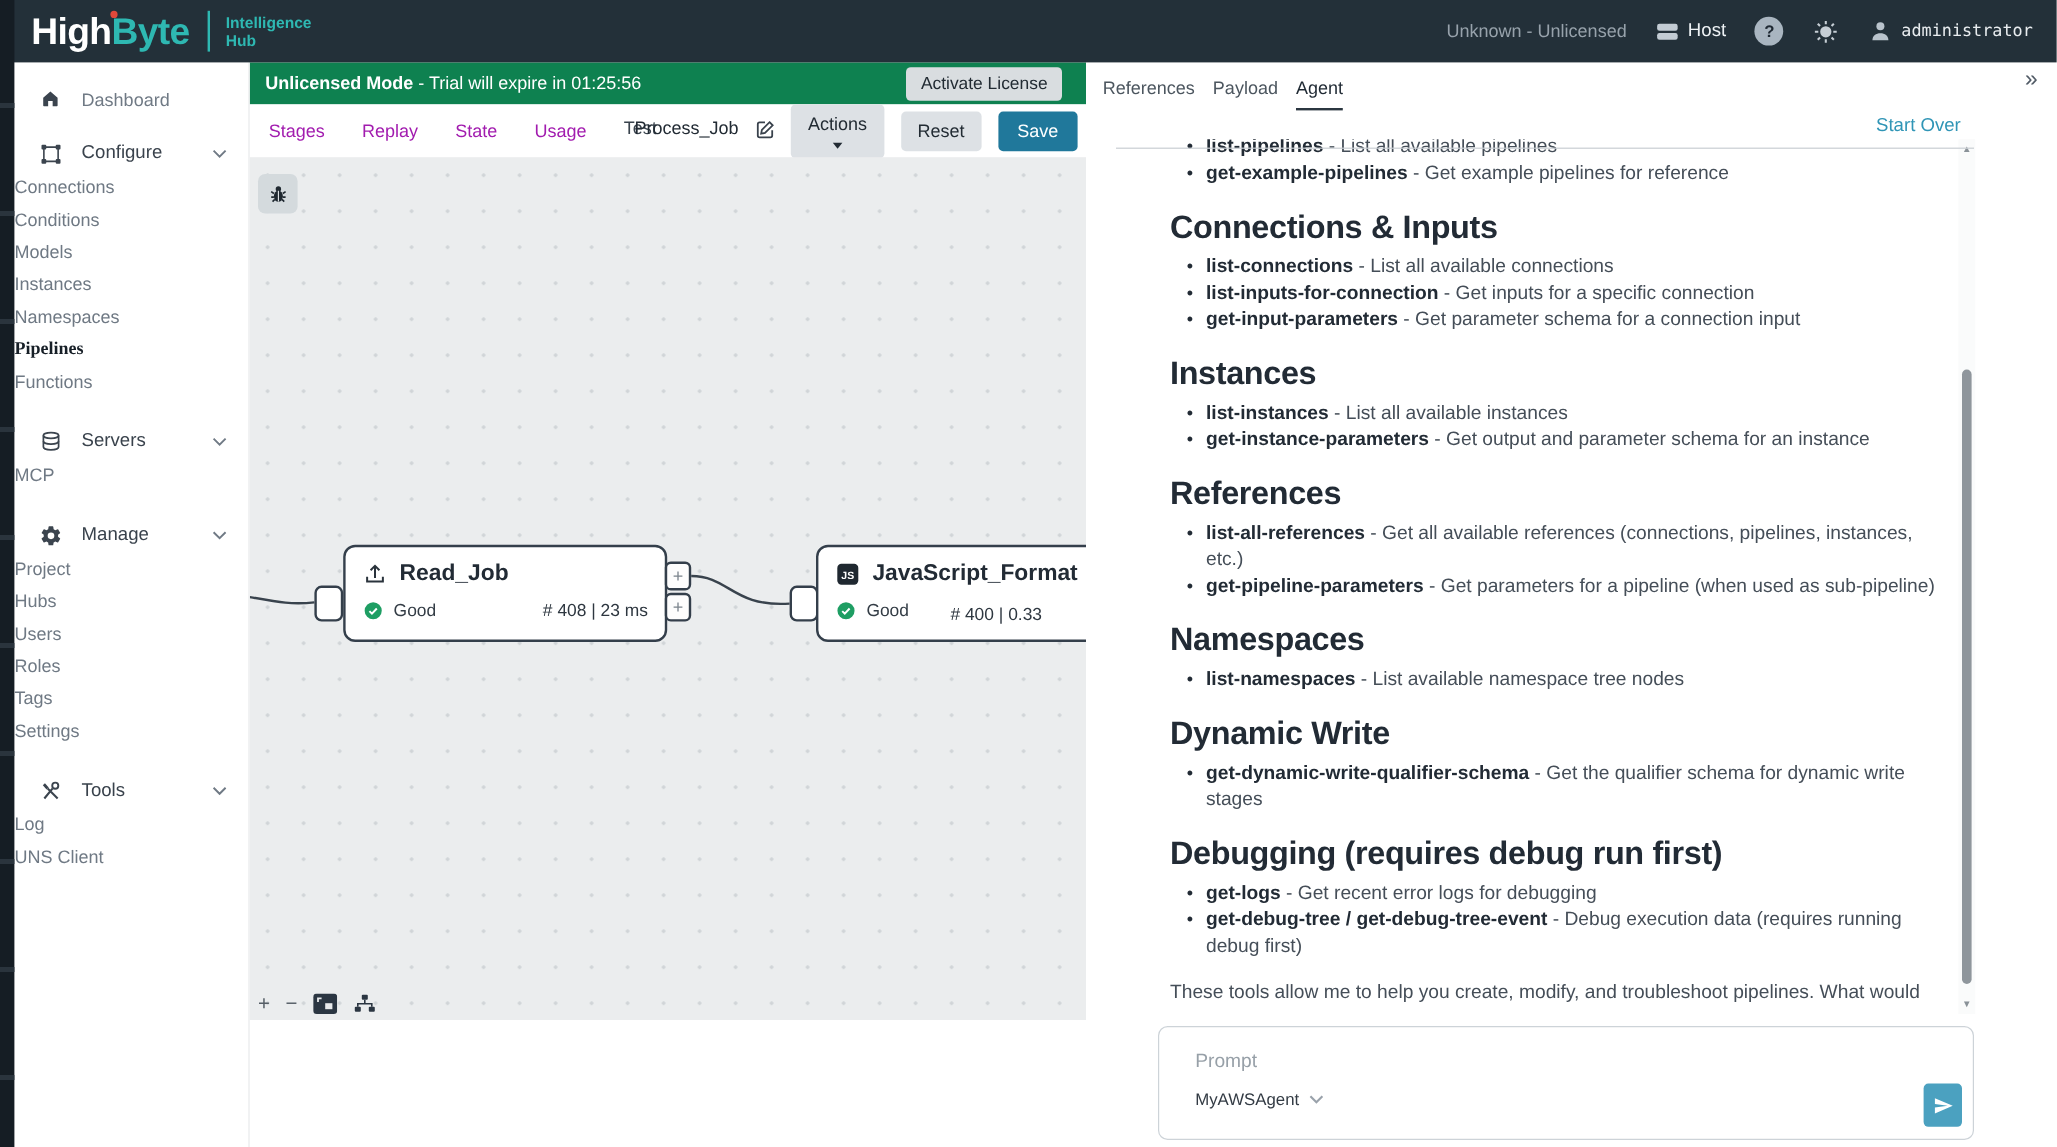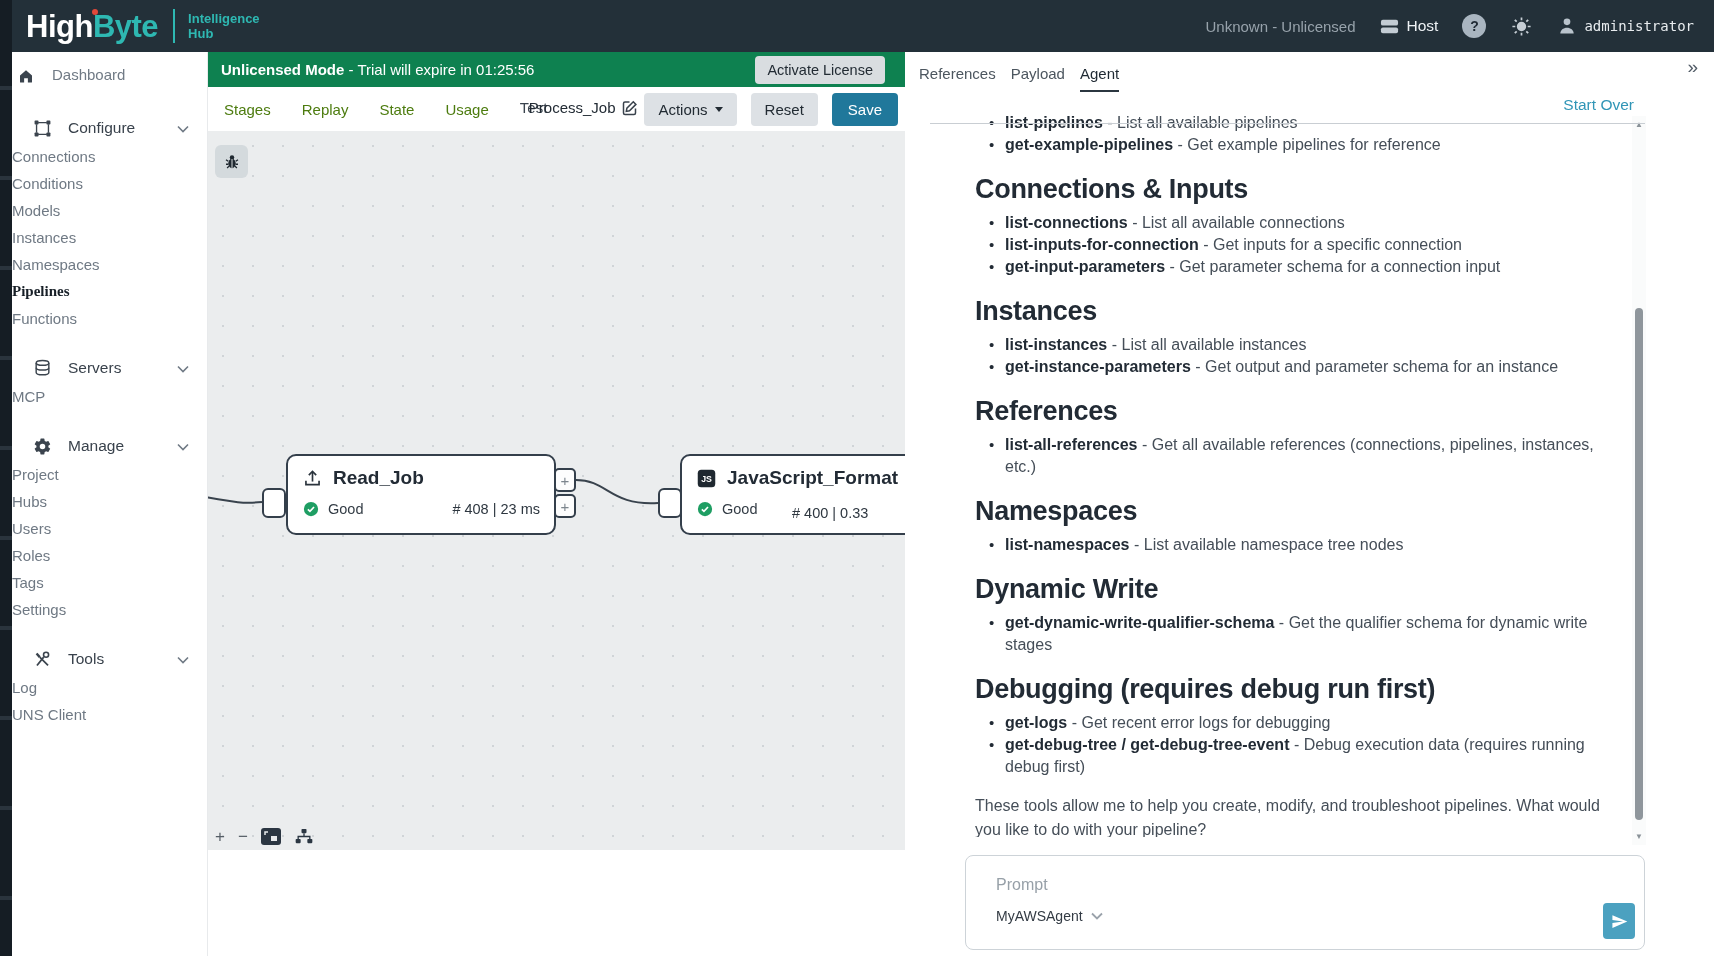--- a/index.html
+++ b/index.html
@@ -25,47 +25,47 @@
   .lic-status { color:#97a2ab; font-size:15px; }
   .host { display:flex; align-items:center; gap:8px; color:#eef2f5; font-size:15.5px; }
   .help-circle { width:24px; height:24px; border-radius:50%; background:#a9b5c0; color:#1f2933; font-weight:700;
     font-size:14px; display:flex; align-items:center; justify-content:center; }
   .user { display:flex; align-items:center; gap:7px; color:#e8ecef;
     font-family:"DejaVu Sans Mono", monospace; font-size:14px; }
 
   
   .sidebar { position:absolute; left:12px; top:52px; width:196px; height:904px; background:#fff;
     border-right:1px solid #e8eaec; z-index:20; }
-  .side-item { display:flex; align-items:flex-start; height:26px; padding-left:4px; cursor:pointer; }
+  .side-item { display:flex; align-items:flex-end; height:26px; padding-left:20px; cursor:pointer; }
   .side-item .lbl { font-size:15px; color:#6f7984; margin-left:16px; }
   .side-item.dash { margin-top:14px; }
   .side-item.dash .lbl { color:#707a85; }
   .grp-head { display:flex; align-items:center; height:30px; margin-top:21px; padding-left:20px; cursor:pointer; }
   .grp-head .lbl { font-size:15.5px; color:#39424c; margin-left:16px; font-weight:500; }
   .grp-head .chev { margin-left:auto; margin-right:18px; }
   .sub-item { height:27px; display:flex; align-items:center; font-size:15px; color:#6f7984; cursor:pointer; }
   .sub-item.active { color:#171f27; font-weight:700;font-family:Liberation Serif, serif; }
   .sicon { width:20px; height:20px; flex:0 0 20px; display:flex; align-items:center; justify-content:center; }
 
   
   .center { position:absolute; left:208px; top:52px; width:697px; height:904px; }
   .banner { height:35px; background:var(--banner-green,#0e8150); display:flex; align-items:center; padding-left:13px; }
   .banner-text { color:#fff; font-size:15px; }
   .banner-text b { font-weight:700; }
   .activate-btn { margin-left:auto; margin-right:20px; background:#d9dde0; border:none; border-radius:4px;
     color:#222b33; font-size:14.5px; padding:6px 12px; cursor:pointer; font-family:inherit; }
   .toolbar { height:44px; background:#fff; display:flex; align-items:center; padding-left:16px; }
-  .tb-tab { font-size:15px; color:#4d7c0f; margin-right:31px; cursor:pointer; }
+  .tb-tab { font-size:15px; color:#a21caf; margin-right:31px; cursor:pointer; }
   .tab-composite { position:relative; width:122px; height:20px; margin-right:10px; }
   .tab-ghost { position:absolute; left:0; top:0; font-size:15px; color:#39434d; }
   .pipe-name { position:absolute; left:9px; top:0; font-size:15px; color:#222b34; font-weight:500; white-space:nowrap; }
   .edit-ic { position:absolute; right:-4px; top:1px; }
   .tb-right { margin-left:auto; display:flex; align-items:center; gap:14px; margin-right:7px; }
   .btn-gray { background:#dde1e5; border:none; border-radius:4px; color:#222b33; font-size:15px;
-    padding:8px 14px; cursor:pointer; font-family:inherit; display:flex; align-items:center; gap:7px; }
+    padding:8px 14px; cursor:pointer; font-family:inherit; display:flex; align-items:center; gap:7px;flex-direction:column; }
   .caret-down { width:0; height:0; border-left:4px solid transparent; border-right:4px solid transparent;
     border-top:5px solid #222b33; }
   .btn-save { background:var(--save-blue,#20789b); border:none; border-radius:4px; color:#fff; font-size:15px;
     padding:8px 16px; cursor:pointer; font-family:inherit; }
 
   
   .canvas { position:relative; height:719px; background:#ebedee; overflow:hidden;
     background-image:radial-gradient(circle, #d0d4d7 1.3px, transparent 1.4px); background-size:30px 30px; }
   .debug-btn { position:absolute; left:7px; top:14px; width:33px; height:33px; background:#d4dadd;
     border:none; border-radius:6px; display:flex; align-items:center; justify-content:center; cursor:pointer; }
@@ -385,20 +385,21 @@
           <li><b>get-input-parameters</b> - Get parameter schema for a connection input</li>
         </ul>
         <h2>Instances</h2>
         <ul>
           <li><b>list-instances</b> - List all available instances</li>
           <li><b>get-instance-parameters</b> - Get output and parameter schema for an instance</li>
         </ul>
         <h2>References</h2>
         <ul>
           <li><b>list-all-references</b> - Get all available references (connections, pipelines, instances, etc.)</li>
+          <li><b>get-pipeline-parameters</b> - Get parameters for a pipeline (when used as sub-pipeline)</li>
         </ul>
         <h2>Namespaces</h2>
         <ul>
           <li><b>list-namespaces</b> - List available namespace tree nodes</li>
         </ul>
         <h2>Dynamic Write</h2>
         <ul>
           <li><b>get-dynamic-write-qualifier-schema</b> - Get the qualifier schema for dynamic write stages</li>
         </ul>
         <h2>Debugging (requires debug run first)</h2>

